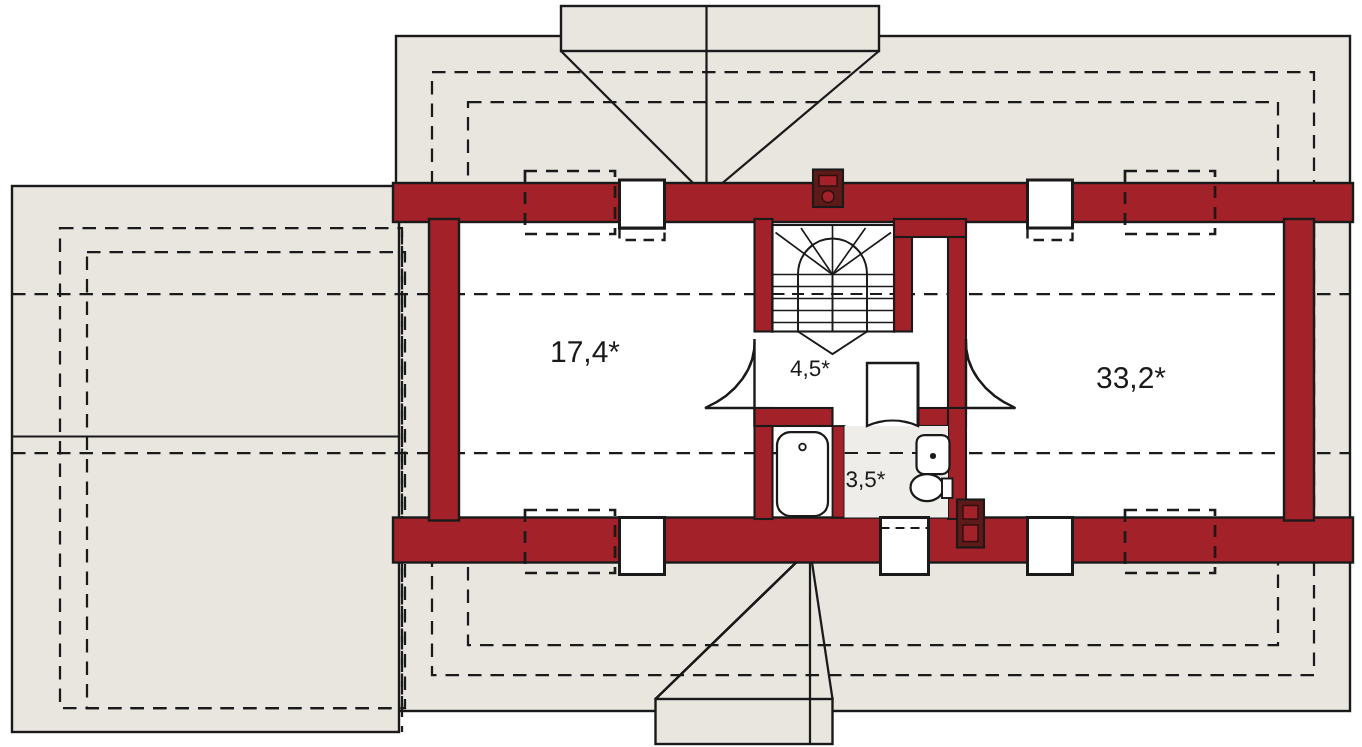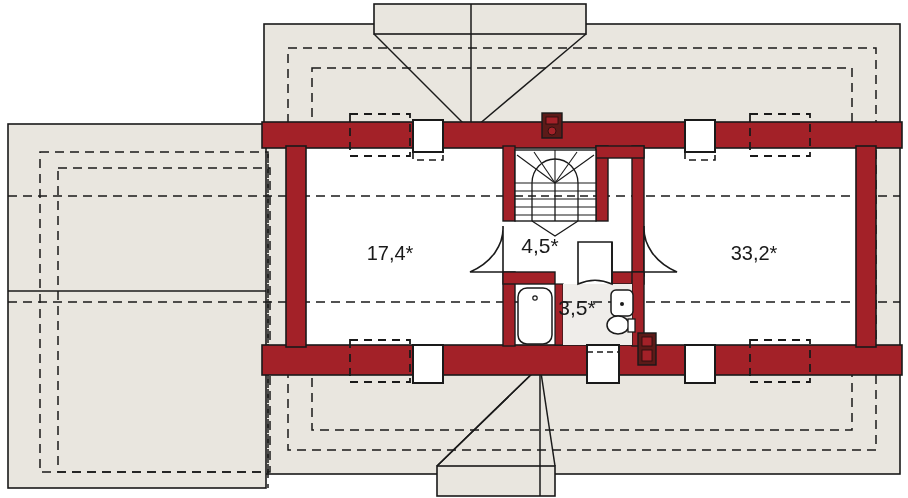--- a/index.html
+++ b/index.html
@@ -24,21 +24,21 @@
   }
   .room-label {
     position: absolute;
     font-family: "Liberation Sans", sans-serif;
     color: #1a1a1a;
     white-space: nowrap;
     transform: translate(-50%, -50%);
     letter-spacing: 0px;
   }
   .lbl-big { font-size: 20px; }
-  .lbl-mid { font-size: 21px; }
+  .lbl-mid { font-size: 15px; }
 </style>
 </head>
 <body>
 
 <div id="plan-root">
 
   <svg id="plan-svg" width="908" height="498" viewBox="0 0 908 498">
 
     <g>
 
@@ -195,21 +195,21 @@
     </g>
 
     <g>
       <rect x="638" y="333" width="18" height="32" fill="#5c1a18" stroke="#1a1a1a" stroke-width="1.4"></rect>
       <rect x="642" y="337" width="10" height="9" fill="#a32128" stroke="#2b0f0e" stroke-width="0.9"></rect>
       <rect x="642" y="350" width="10" height="11" fill="#a32128" stroke="#2b0f0e" stroke-width="0.9"></rect>
     </g>
 
   </svg>
 
-  <div class="room-label lbl-big" style="left:390px; top:253px;">17,4*</div>
+  <div class="room-label lbl-big" style="left:390px; top:236px;">17,4*</div>
 
   <div class="room-label lbl-mid" style="left:540px; top:246px;">4,5*</div>
 
-  <div class="room-label lbl-mid" style="left:577px; top:308px;">3,5*</div>
+  <div class="room-label lbl-mid" style="left:577px; top:320px;">3,5*</div>
 
   <div class="room-label lbl-big" style="left:754px; top:253px;">33,2*</div>
 
 </div>
 
 </body></html>

